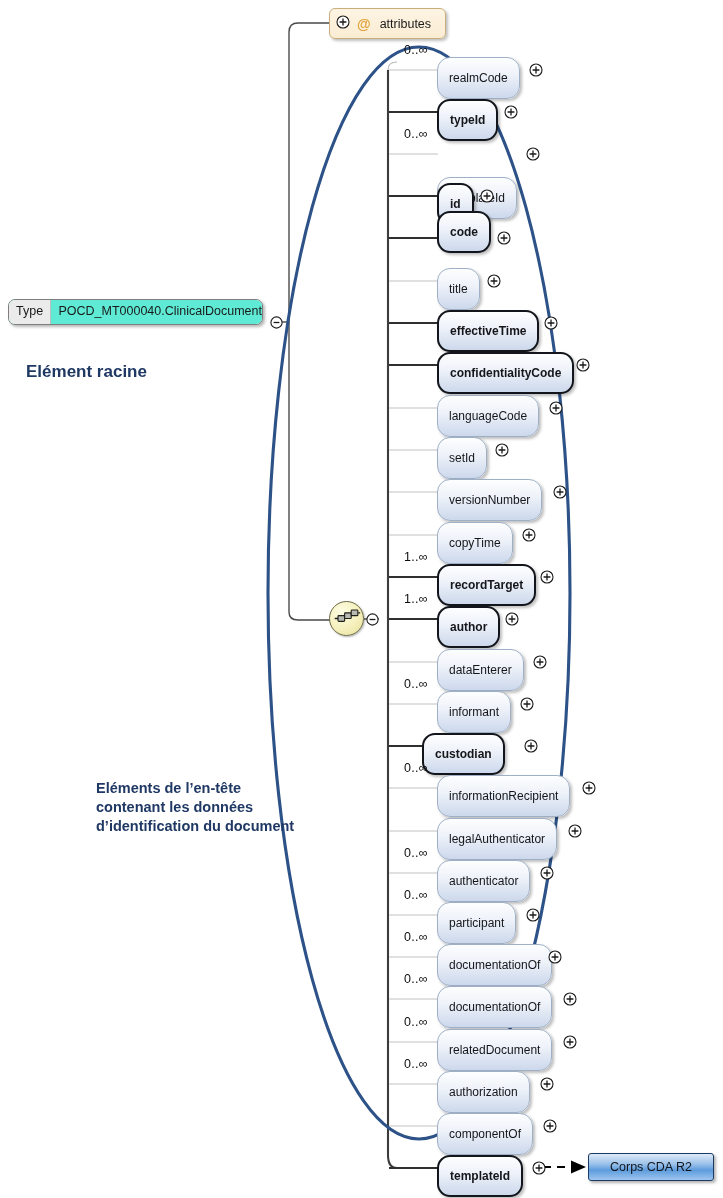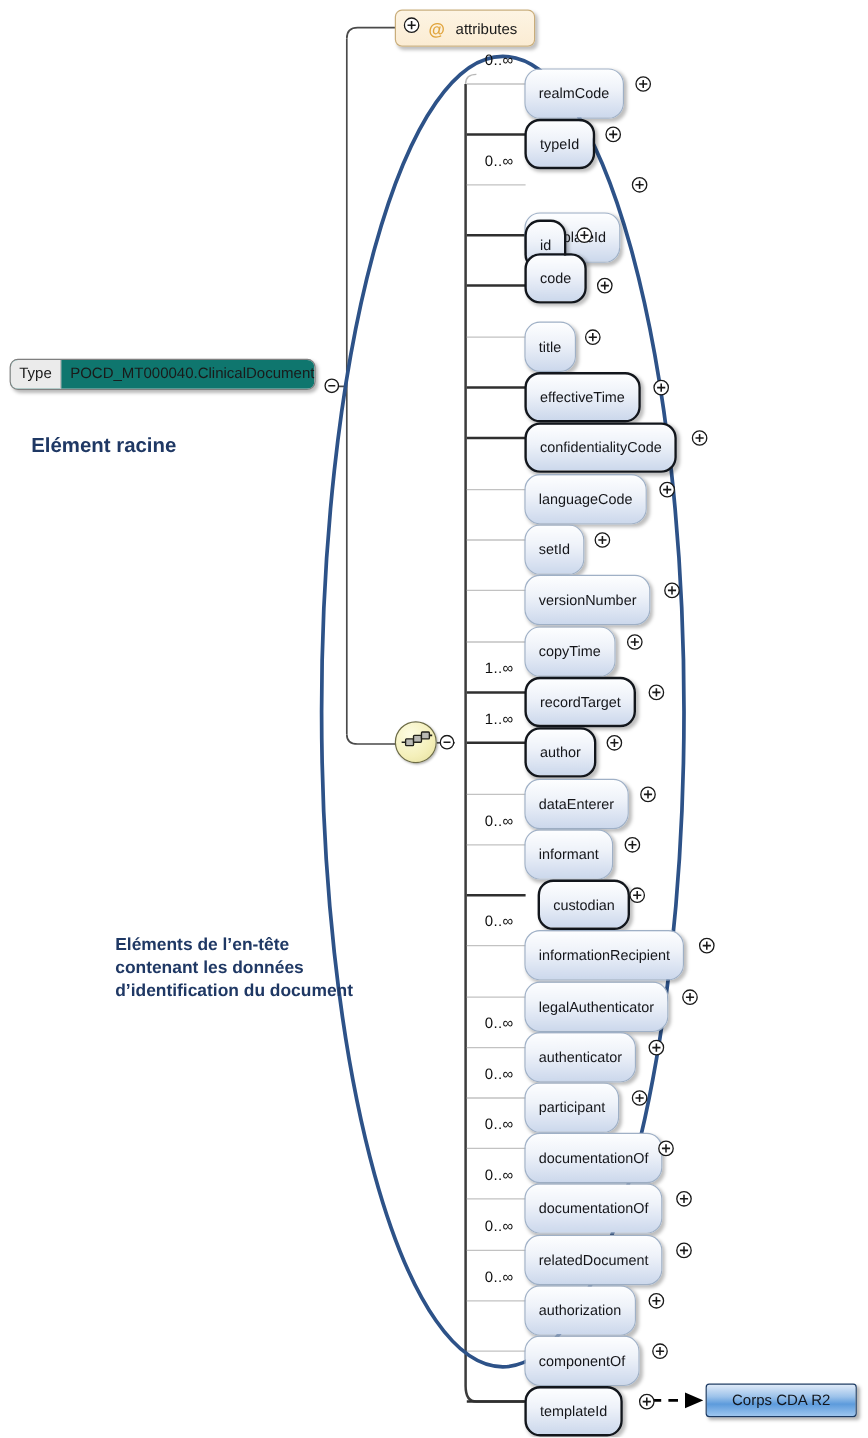--- a/index.html
+++ b/index.html
@@ -36,21 +36,21 @@
     padding-left: 8px;
     font-size: 12.5px;
     color: #1a1a1a;
     background: linear-gradient(to bottom, #e9eef6 0%, #cdd9ea 55%, #bccbe0 100%);
     border-bottom: 1px solid #8c9bb0;
   }
   .root-type-row {
     display: flex;
     height: 24px;
     align-items: stretch;
-    background: #0f766e;
+    background: #5eead4;
   }
   .root-type-label {
     width: 43px;
     line-height: 23px;
     padding-left: 7px;
     font-size: 12.5px;
     color: #1a1a1a;
     background: #ebebeb;
     border-right: 1px solid #bdbdbd;
   }
@@ -93,21 +93,21 @@
     display: flex; align-items: center; justify-content: center;
     border-radius: 13px;
     padding: 0 11px;
     font-size: 12px;
     color: #15161a;
     white-space: nowrap;
     background: linear-gradient(to bottom, #fdfeff 0%, #eef2f9 42%, #ccd8ec 100%);
     box-shadow: 2px 2px 3px rgba(0,0,0,0.26);
   }
   .el.optional { border: 1px solid #9fb0c6; }
-  .el.required { border: 2px solid #12161c; }
+  .el.required { border: 2px solid #12161c; font-weight: bold; }
 
   
   .card {
     position: absolute;
     font-size: 12.5px;
     color: #0d0d0d;
     letter-spacing: 0.3px;
     white-space: nowrap;
   }
 
@@ -364,21 +364,21 @@
           <path d="M7,3.6 L7,10.4 M3.6,7 L10.4,7" stroke="#1a1a1a" stroke-width="1.3"></path>
         </svg></div>
       <div class="el optional" style="left: 437px; top: 691px;">
         <span>informant</span>
       </div>
       <div class="toggle" style="left: 520px; top: 697px;"><svg viewBox="0 0 14 14" width="14" height="14" xmlns="http://www.w3.org/2000/svg">
           <circle cx="7" cy="7" r="6" fill="#ffffff" stroke="#1a1a1a" stroke-width="1.1"></circle>
           <path d="M7,3.6 L7,10.4 M3.6,7 L10.4,7" stroke="#1a1a1a" stroke-width="1.3"></path>
         </svg></div>
       <div class="card" style="left: 404px; top: 677px;">0..∞</div>
-      <div class="el required" style="left: 448px; top: 733px; align-items: center;">
+      <div class="el required" style="left: 422px; top: 733px; align-items: center;">
         <span>custodian</span>
       </div>
       <div class="toggle" style="left: 524px; top: 739px;"><svg viewBox="0 0 14 14" width="14" height="14" xmlns="http://www.w3.org/2000/svg">
           <circle cx="7" cy="7" r="6" fill="#ffffff" stroke="#1a1a1a" stroke-width="1.1"></circle>
           <path d="M7,3.6 L7,10.4 M3.6,7 L10.4,7" stroke="#1a1a1a" stroke-width="1.3"></path>
         </svg></div>
       <div class="el optional" style="left: 437px; top: 775px;">
         <span>informationRecipient</span>
       </div>
       <div class="toggle" style="left: 582px; top: 781px;"><svg viewBox="0 0 14 14" width="14" height="14" xmlns="http://www.w3.org/2000/svg">

